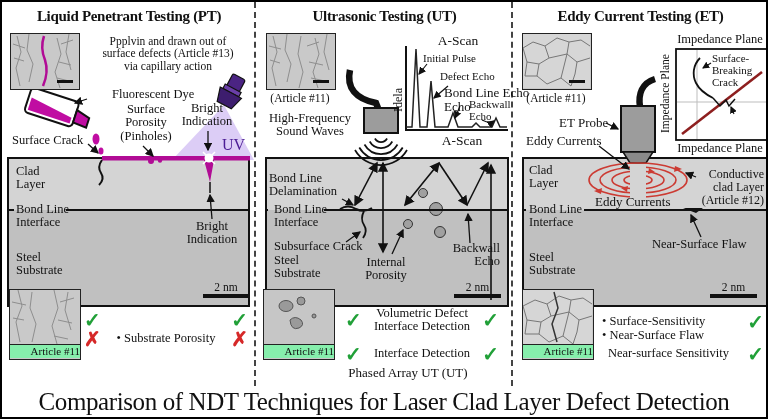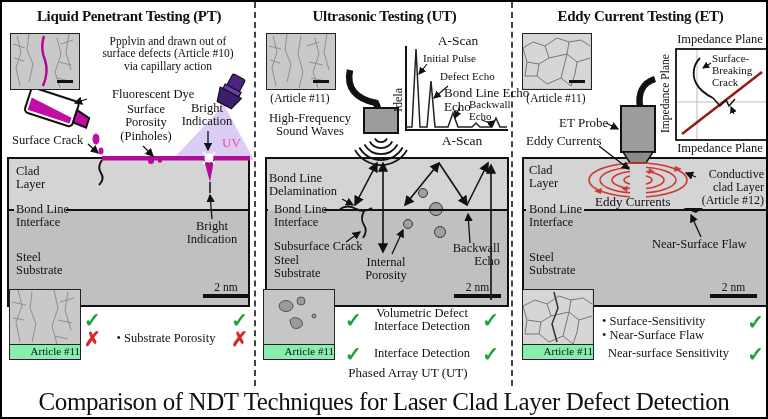--- a/index.html
+++ b/index.html
@@ -19,21 +19,21 @@
   .inset{position:absolute;border:1.5px solid #222;background:#c9c9c9}
   .inset svg{display:block}
   .ilab{height:14px;background:#86efac;border-top:1.5px solid #222;font-size:11px;text-align:right;line-height:12px}
   .res{position:absolute;display:flex;justify-content:space-between;align-items:center}
   .res .txt{font-size:12.5px;line-height:1.06;white-space:pre-line;text-align:center}
   .mark{font-size:20px;font-weight:bold;line-height:1}
   .check{color:#21a038}
   .cross{color:#d62828}
   .cap{position:absolute;left:0;right:0;text-align:center;font-size:25px;letter-spacing:-.4px}
   svg.art{position:absolute;left:0;top:0}
-  .uv{color:#ec4899;font-size:13px}
+  .uv{color:#4c1d95;font-size:16px}
   .foot{position:absolute;font-size:13px;text-align:center}
 </style>
 </head>
 <body>
 
 <div id="fig">
 
   <div class="xsec" style="left:5px;top:155px;width:243px;height:150px">
     <div class="clad"></div>
     <div class="steel"></div>
@@ -195,21 +195,21 @@
       <g stroke="#8e8e8e" stroke-width="1" fill="none">
         <path d="M6,2 L10,18 L5,34 L9,52 M18,0 L16,16 L22,30 L18,48 M46,4 L50,20 L44,38 L49,54 M58,0 L55,18 L60,36"></path>
         <path d="M2,10 L14,14 M3,24 L13,27 M50,10 L62,6 M48,28 L60,31 M46,44 L58,47"></path>
       </g>
       <path d="M33,2 Q29,14 34,26 Q38,38 32,52" stroke="#b10c95" stroke-width="2.5" fill="none"></path>
       <rect x="46" y="46" width="16" height="3" fill="#111"></rect>
     </svg>
   </div>
 
   <div class="lbl c" style="left:80px;top:33px;width:172px">Ppplvin and drawn out of
-surface defects (Article #10)
+surface defects (Article #13)
 via capillary action</div>
   <div class="lbl md" style="left:110px;top:86px">Fluorescent Dye</div>
   <div class="lbl md" style="left:10px;top:132px">Surface Crack</div>
   <div class="lbl md c" style="left:113px;top:101px;width:62px">Surface
 Porosity
 (Pinholes)</div>
   <div class="lbl md c" style="left:176px;top:100px;width:58px">Bright
 Indication</div>
   <div class="lbl uv" style="left:220px;top:134px">UV</div>
   <div class="lbl md" style="left:14px;top:163px">Clad

